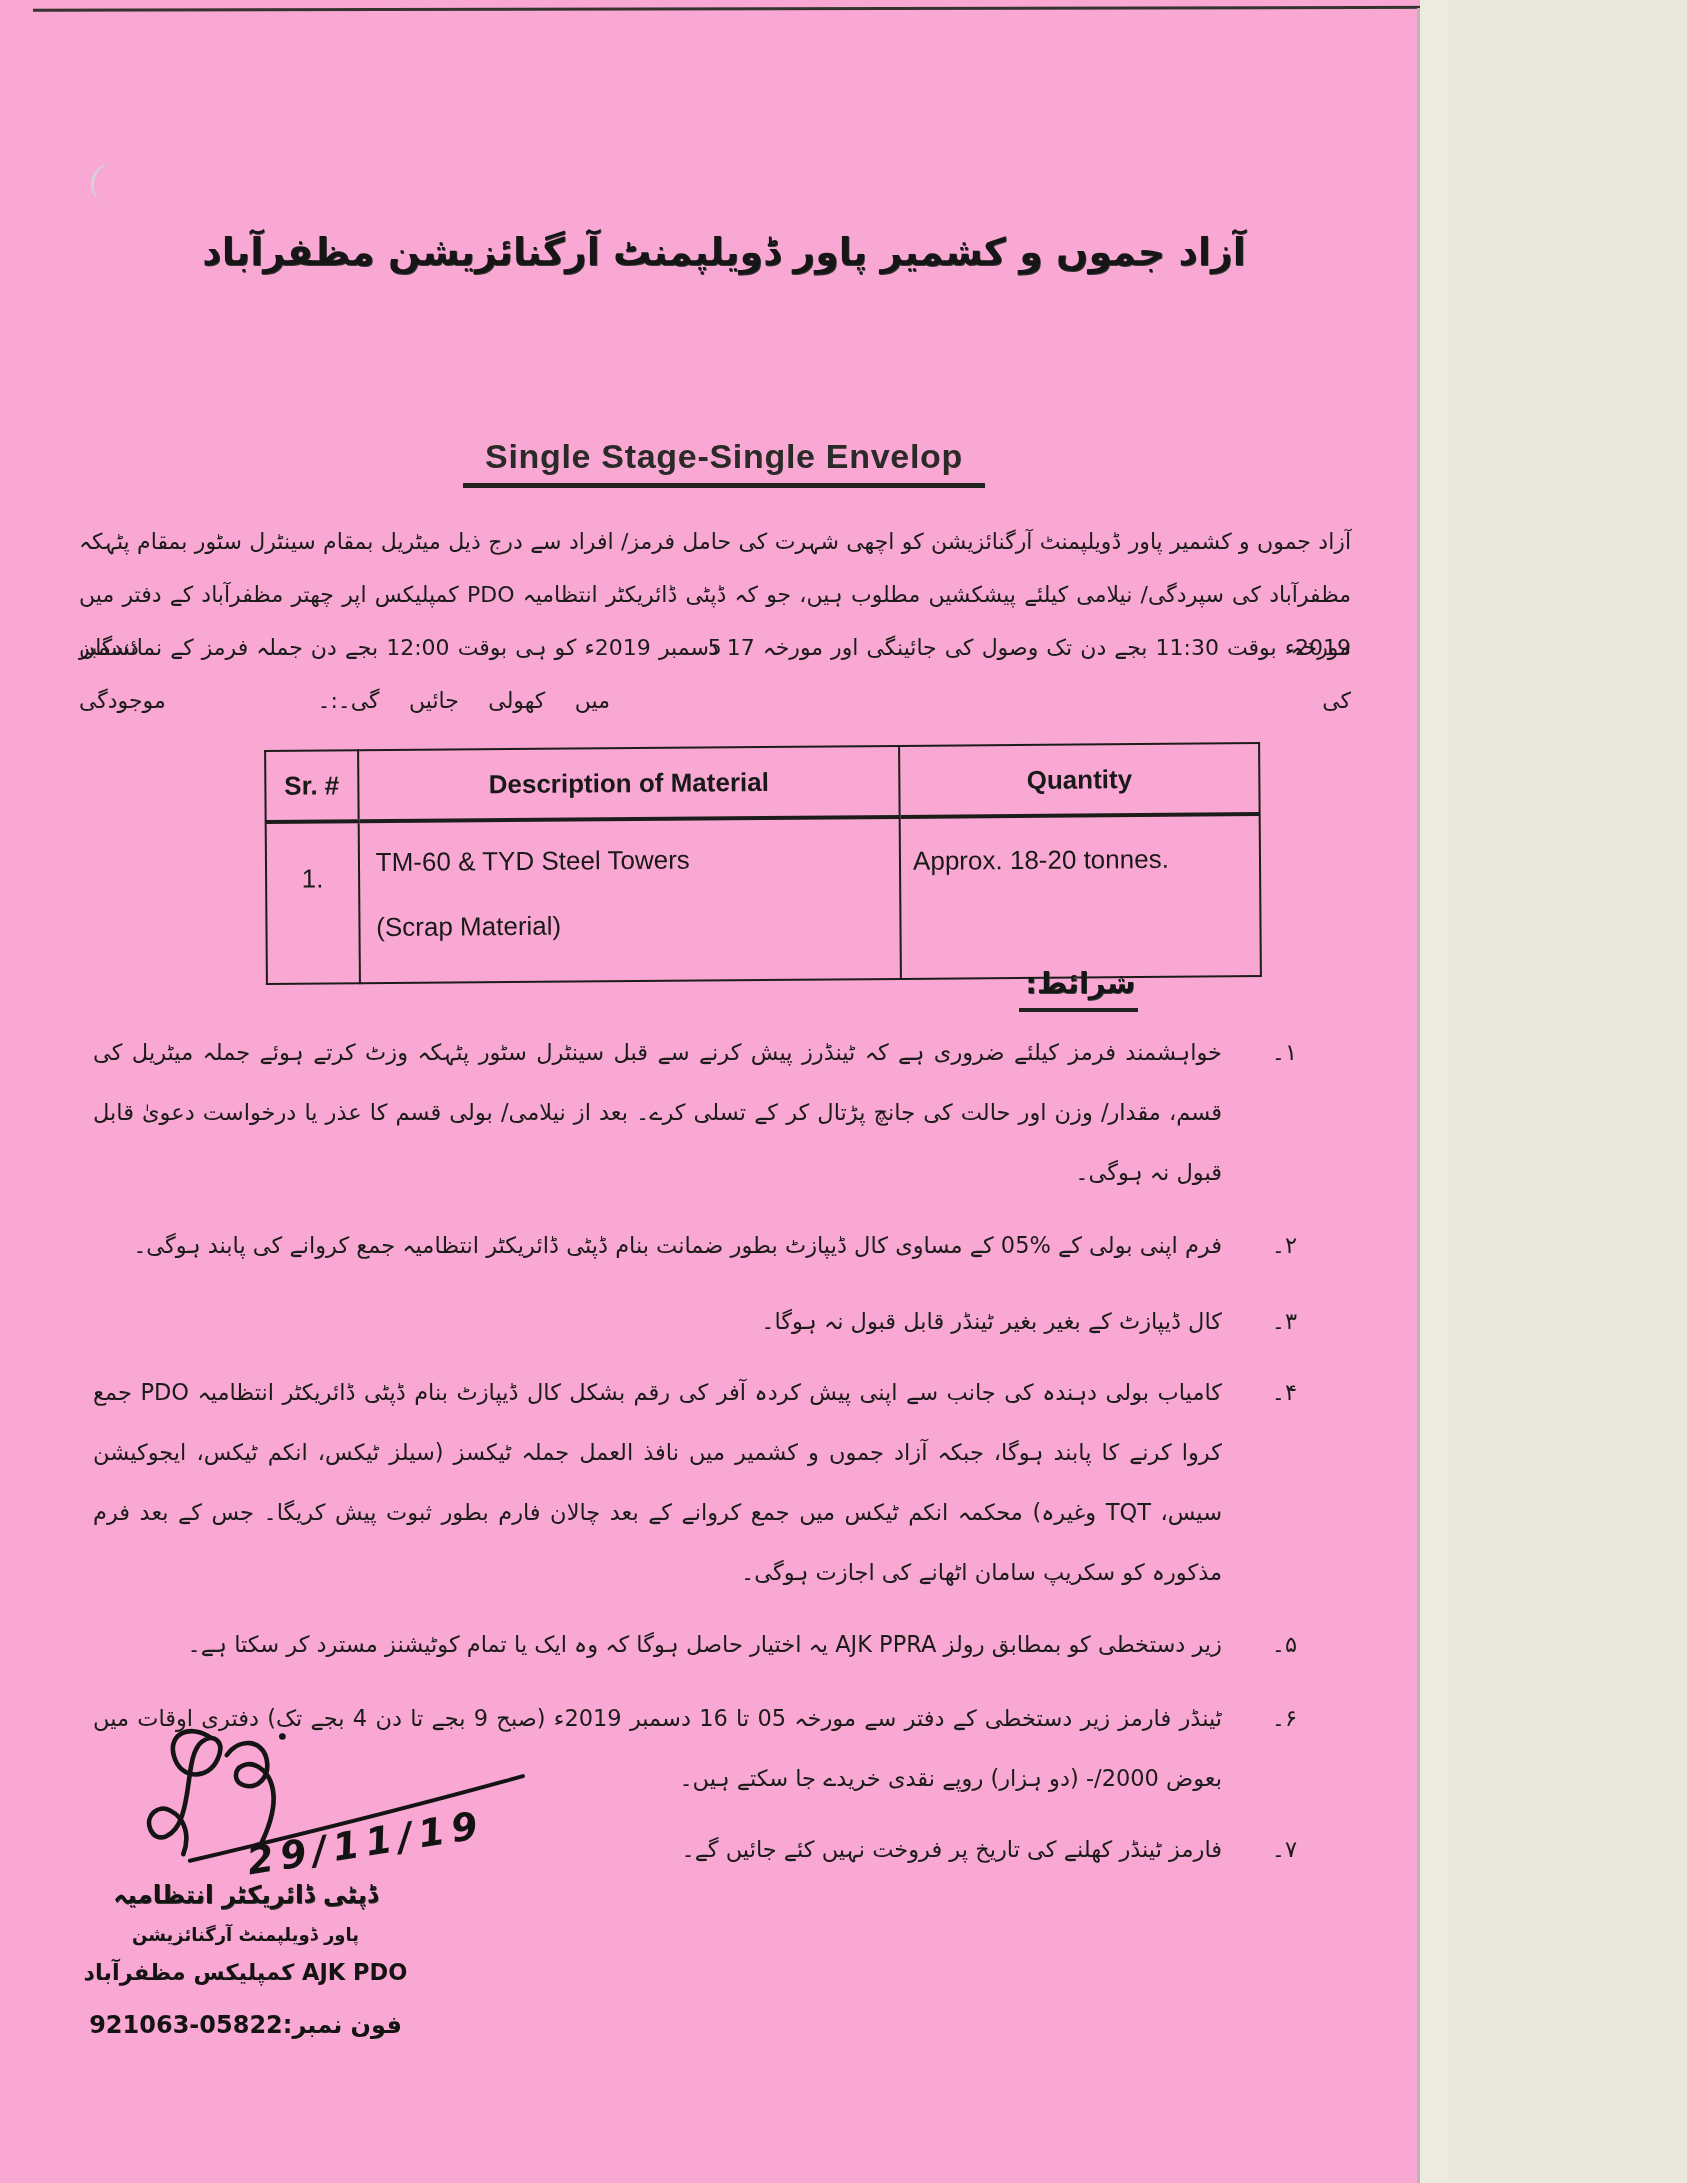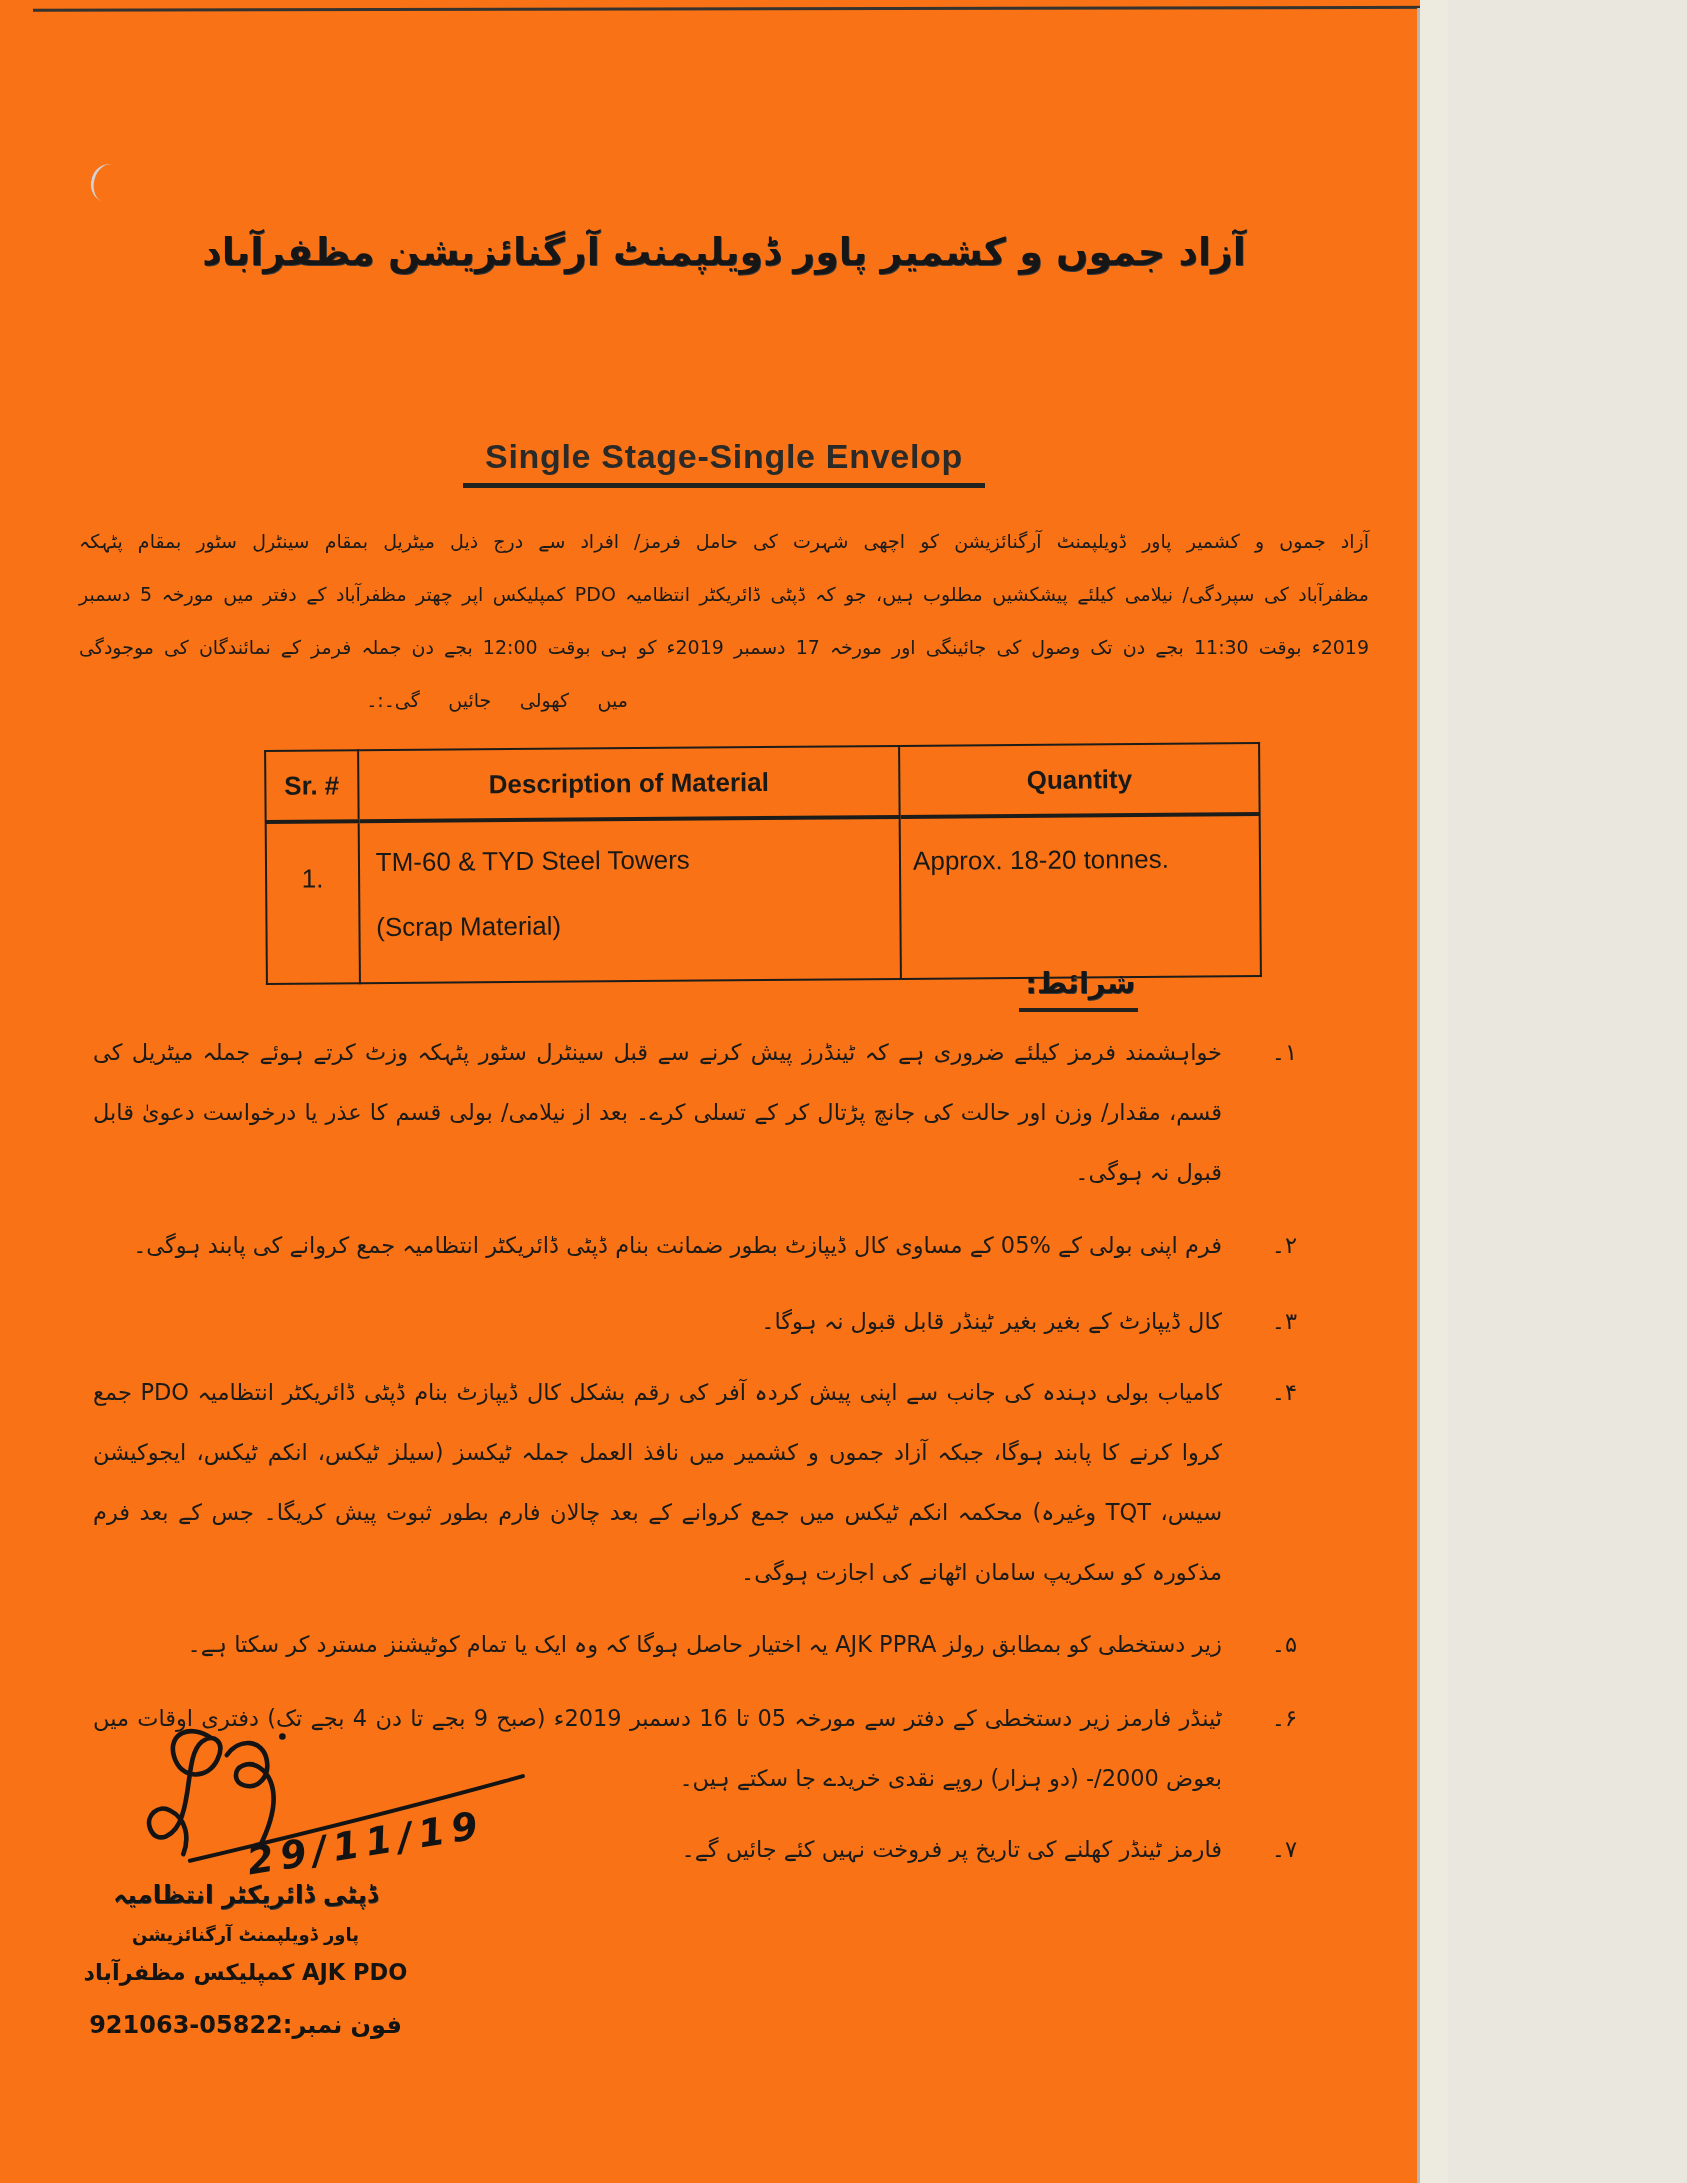--- a/index.html
+++ b/index.html
@@ -1,18 +1,18 @@
 <!DOCTYPE html>
 <html lang="ur" style="font-size:10.6px"><head>
 <meta charset="utf-8">
 <style>
   html,body { margin:0; padding:0; background:#e9e7de; }
   .page {
     position:relative; width:1448px; height:2183px;
-    background:#f97316; overflow:hidden; color:#161616;
+    background:#f9a8d4; overflow:hidden; color:#161616;
     font-family:"DejaVu Sans", sans-serif;
   }
 
   
   .top-edge-line { position:absolute; top:6.6px; left:33px; width:1654px; height:3.3px;
     background:#34332f; transform:rotate(-0.12deg); }
   .right-paper-strip { position:absolute; top:0; right:0; width:28px; height:2183px;
     background:#edeadf; }
   .right-edge-line { position:absolute; top:8px; right:28px; width:2.6px; height:2175px;
     background:#b9b8b0; }
@@ -28,22 +28,22 @@
     text-shadow:0.7px 0.7px 0 #3a3a3a; }
   .notice-title-wrap { position:absolute; top:337px; left:0; right:0; text-align:center; direction:rtl; }
   .notice-title { display:inline-block; font-size:41px; font-weight:bold;
     border-bottom:5.3px solid #1d1d1b; padding:0 17px 10.6px 17px; text-shadow:0.7px 0.7px 0 #3a3a3a; }
   .subtitle-wrap { position:absolute; top:437px; left:0; right:0; text-align:center; }
   .subtitle { display:inline-block; font-family:"Liberation Sans", sans-serif;
     font-size:34px; font-weight:bold; letter-spacing:0.7px; color:#2a2a28;
     border-bottom:5.3px solid #22221f; padding:0 22.5px 6.6px 22.5px; }
 
   
-  .intro { position:absolute; top:515px; left:79px; right:79px; direction:rtl;
-    font-size:19px; line-height:53px; color:#1b1b19; }
+  .intro { position:absolute; top:515px; left:79px; right:97px; direction:rtl;
+    font-size:22px; line-height:53px; color:#1b1b19; }
   .intro-line { text-align:justify; text-align-last:justify; height:53px; overflow:visible; }
   .intro-line.short { text-align:right; text-align-last:right; margin-right:741px;
     word-spacing:22.5px; white-space:nowrap; }
 
   
   .material-table { position:absolute; top:746px; left:265px; width:996px;
     border-collapse:collapse; transform:rotate(-0.45deg); transform-origin:50% 50%;
     font-family:"Liberation Sans", sans-serif; color:#19191七; color:#191917; }
   .material-table th, .material-table td { border:2.6px solid #1c1c1a; }
   .material-table th { height:66px; font-size:26px; font-weight:bold; border-bottom-width:4px; }

